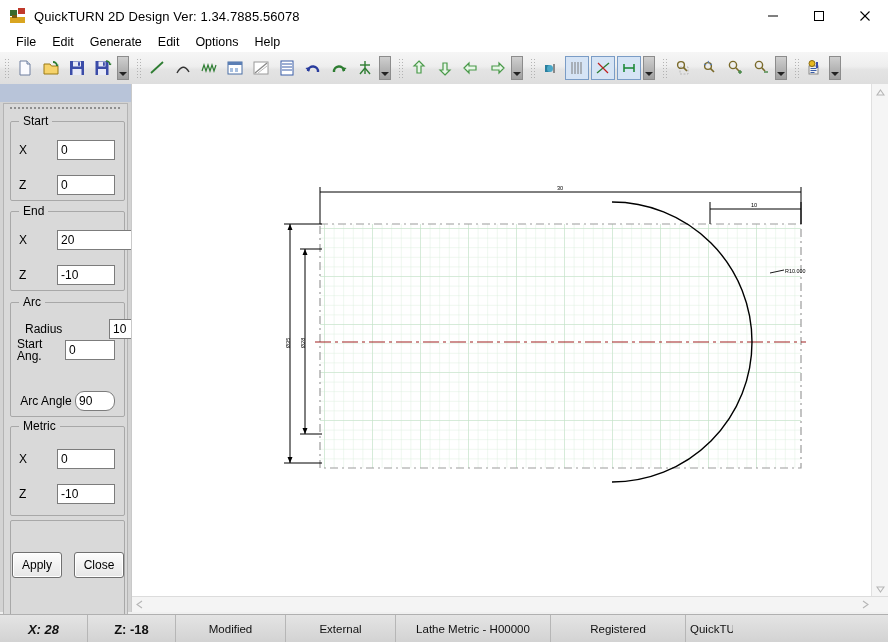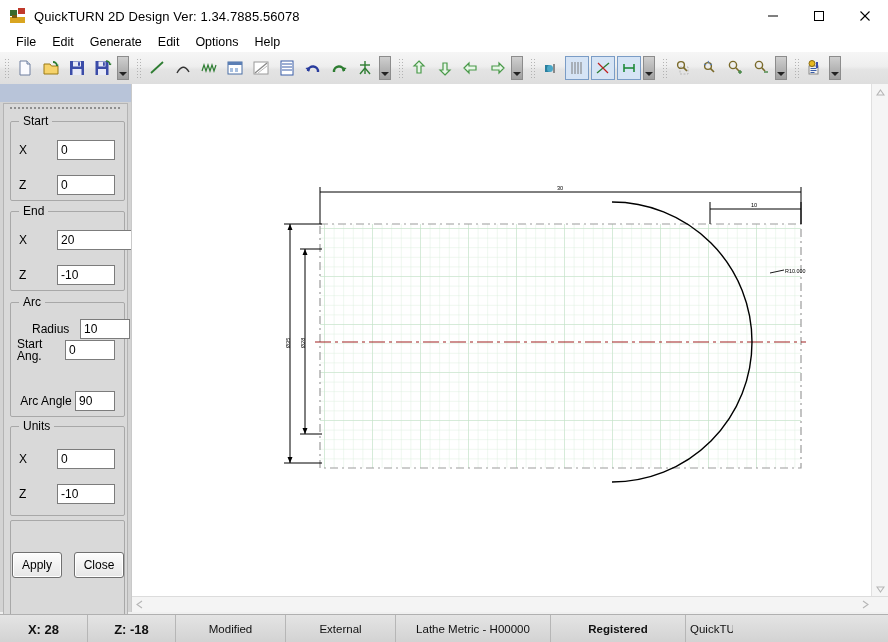--- a/index.html
+++ b/index.html
@@ -420,36 +420,36 @@
           <input class="fld" style="width: 80px;" value="20">
         </div>
         <div class="row" style="left:8px;top:47px;">
           <span class="lbl" style="width:38px;">Z</span>
           <input class="fld" style="width: 58px;" value="-10">
         </div>
       </fieldset>
 
       <fieldset class="grp" style="left:6px;top:191px;width:113px;height:120px;">
         <legend>Arc</legend>
-        <div class="row" style="left:21px;top:10px;">
+        <div class="row" style="left:14px;top:10px;gap:36px;">
           <span class="lbl" style="width:48px;">Radius</span>
           <input class="fld" style="width: 50px;" value="10">
         </div>
         <div class="row" style="left:6px;top:29px;">
           <span class="lbl" style="width:48px;line-height:12px;">Start Ang.</span>
           <input class="fld" style="width: 50px;" value="0">
         </div>
         <div class="row" style="left:6px;top:82px;">
           <span class="lbl" style="width:58px;text-align:center;">Arc Angle</span>
-          <input class="fld" style="width: 40px;" value="90">
+          <input class="fld" style="width: 40px; border-radius: 9px;" value="90">
         </div>
       </fieldset>
 
       <fieldset class="grp" style="left:6px;top:315px;width:113px;height:95px;">
-        <legend>Units</legend>
+        <legend>Metric</legend>
         <div class="row" style="left:8px;top:16px;">
           <span class="lbl" style="width:38px;">X</span>
           <input class="fld" style="width: 58px;" value="0">
         </div>
         <div class="row" style="left:8px;top:51px;">
           <span class="lbl" style="width:38px;">Z</span>
           <input class="fld" style="width: 58px;" value="-10">
         </div>
       </fieldset>
 
@@ -541,22 +541,22 @@
       </div>
       <div class="sarr" style="right:16px;">
         <svg width="7" height="9" viewBox="0 0 7 9">
             <path d="M1 1 L6 4.5 L1 8" fill="none" stroke="#b5b5b5" stroke-width="1.1"></path>
           </svg>
       </div>
     </div>
   </div>
 
   <div class="statusbar">
-    <div class="scell bold" style="width:88px;">X: 28</div>
+    <div class="scell bold" style="width:88px;font-style:italic;">X: 28</div>
     <div class="scell bold" style="width:88px;">Z: -18</div>
     <div class="scell" style="width:110px;">Modified</div>
     <div class="scell" style="width:110px;">External</div>
     <div class="scell" style="width:155px;">Lathe Metric - H00000</div>
-    <div class="scell" style="width:135px;font-weight:bold;">Registered</div>
+    <div class="scell" style="width:135px;">Registered</div>
     <div class="scell" style="width:47px;border-right:none;justify-content:flex-start;">QuickTURN_I</div>
   </div>
 
 </div>
 
 </body></html>

